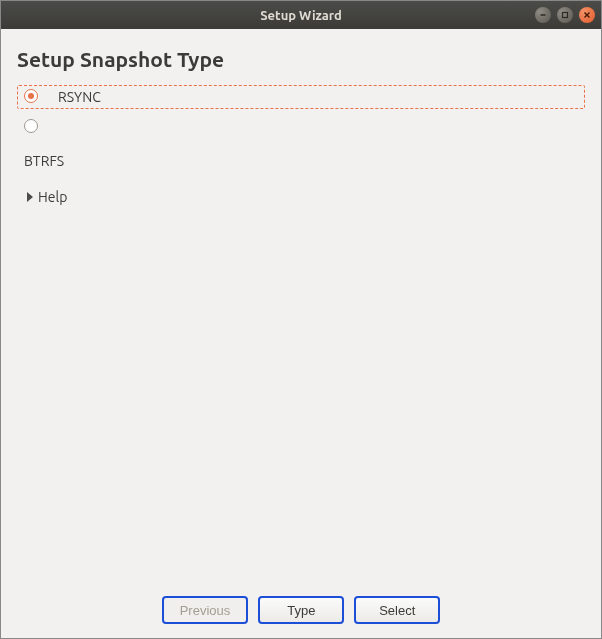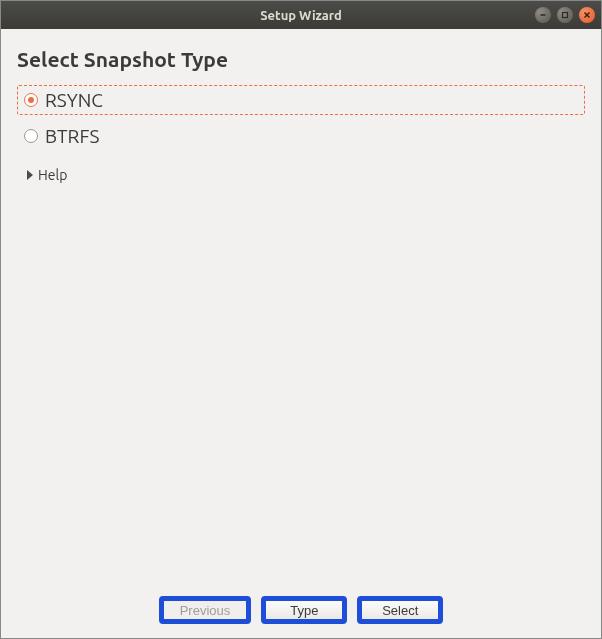--- a/index.html
+++ b/index.html
@@ -79,33 +79,34 @@
       margin-bottom: 14px;
     }
     .radio-group {
       display: flex;
       flex-direction: column;
       gap: 6px;
       margin-bottom: 14px;
     }
     .radio-option {
       display: flex;
-      align-items: center;
+      align-items: flex-start;
       padding: 3px 6px;
-      gap: 7px;
-      font-size: 19px;
+      gap: 20px;
+      font-size: 14px;
       color: #3c3b37;
       cursor: pointer;
     }
     .radio-option.selected {
       border: 1px dashed #e9714a;
       border-radius: 2px;
     }
     .radio-option:not(.selected) {
       border: 1px solid transparent;
+      flex-direction: column;
     }
     .radio-circle {
       width: 14px;
       height: 14px;
       border-radius: 50%;
       border: 1px solid #9e998f;
       background: #fff;
       display: flex;
       align-items: center;
       justify-content: center;
@@ -141,21 +142,21 @@
       display: flex;
       justify-content: center;
       gap: 10px;
       padding: 12px 0 14px 0;
     }
     .btn {
       min-width: 86px;
       height: 28px;
       padding: 0 16px;
       background: linear-gradient(to bottom, #fbfbfa, #ebeae6);
-      border: 5px solid #1d4ed8;
+      border: 2px solid #1d4ed8;
       border-radius: 4px;
       font-size: 13px;
       color: #3c3b37;
       cursor: pointer;
       display: flex;
       align-items: center;
       justify-content: center;
     }
     .btn:disabled, .btn.disabled {
       color: #a39e93;
@@ -187,21 +188,21 @@
       <div class="win-btn close">
         <svg width="8" height="8" viewBox="0 0 8 8">
             <line x1="1.5" y1="1.5" x2="6.5" y2="6.5" stroke="#4a1c05" stroke-width="1.5"></line>
             <line x1="6.5" y1="1.5" x2="1.5" y2="6.5" stroke="#4a1c05" stroke-width="1.5"></line>
           </svg>
       </div>
     </div>
   </div>
 
   <div class="content">
-    <h1 class="page-title">Select Snapshot Type</h1>
+    <h1 class="page-title">Setup Snapshot Type</h1>
 
     <div class="radio-group">
       <label class="radio-option selected">
         <span class="radio-circle">
           <span class="radio-dot"></span>
         </span>
         <span>RSYNC</span>
       </label>
       <label class="radio-option">
         <span class="radio-circle"></span>

